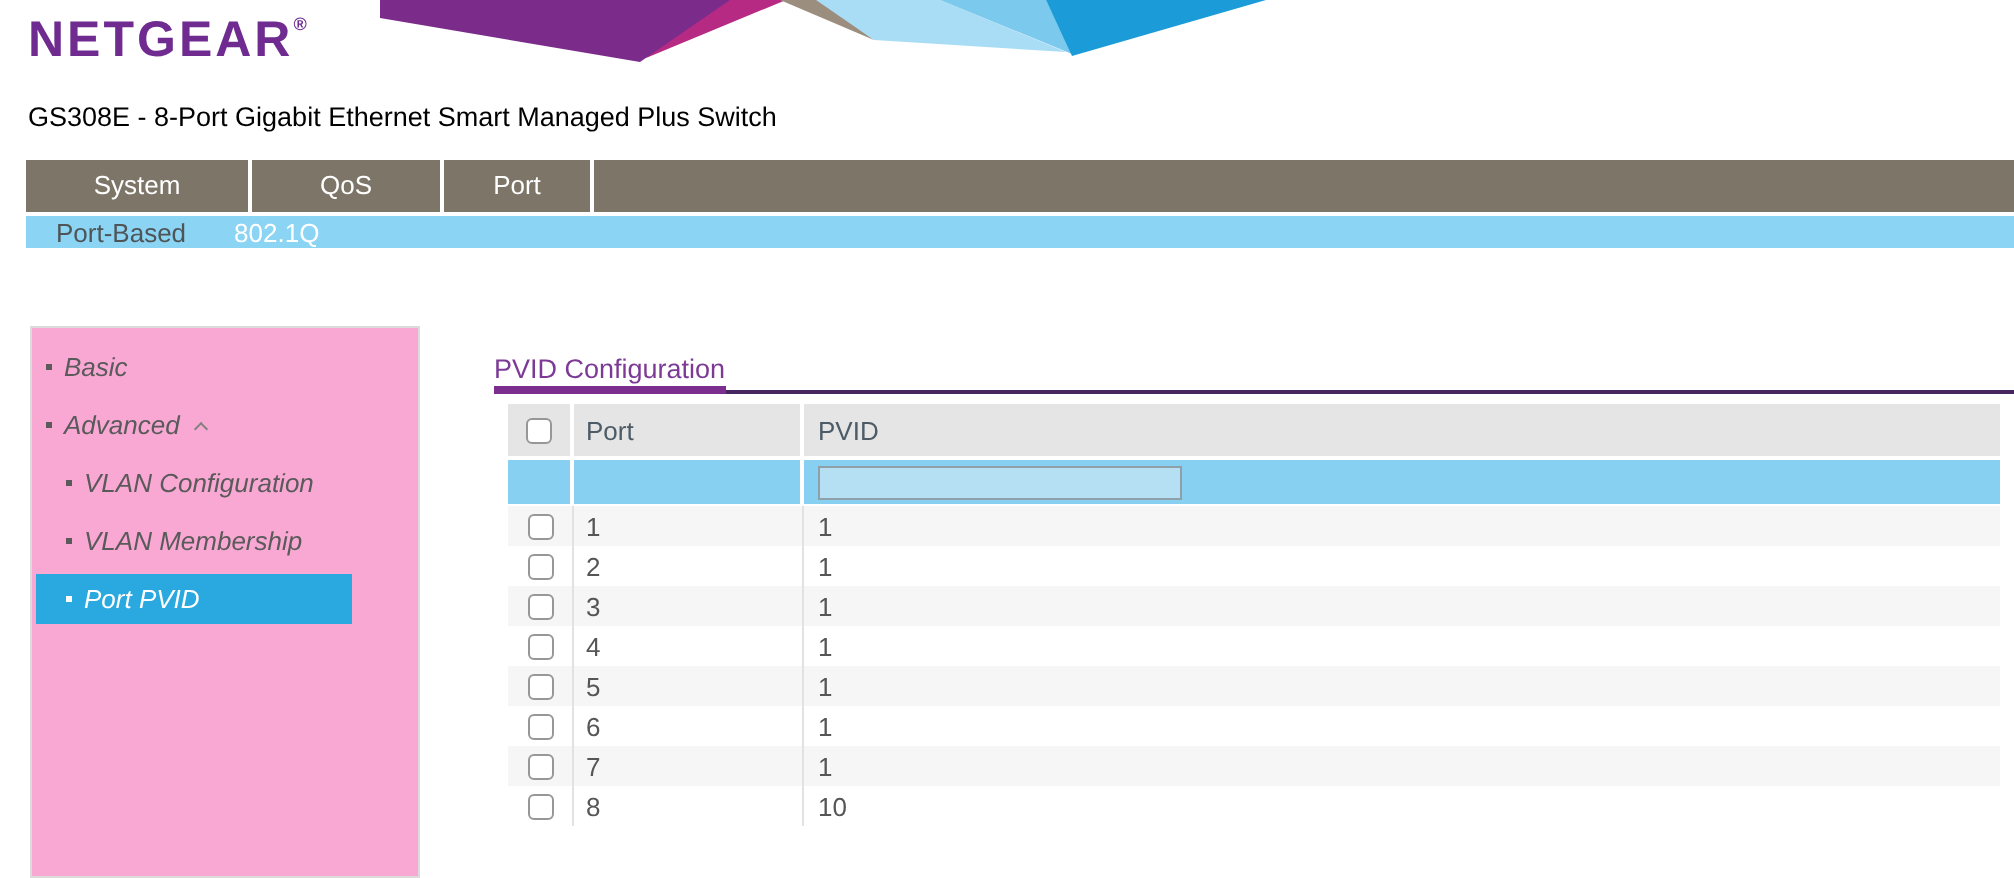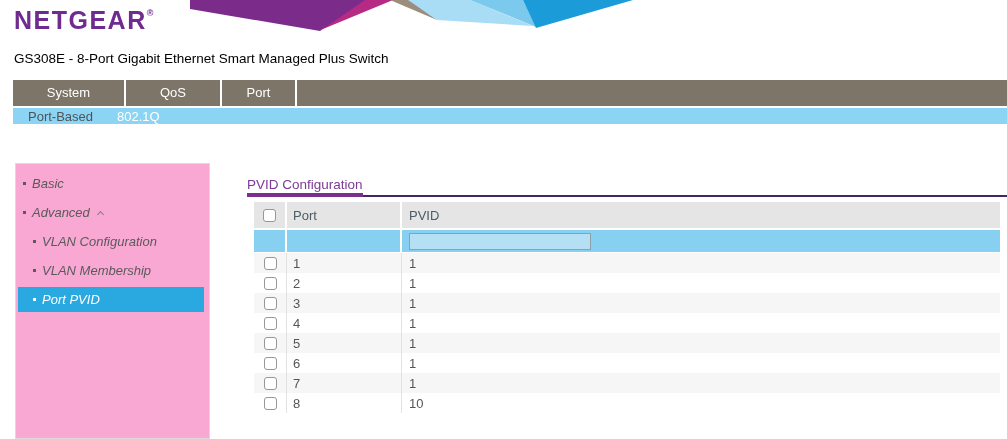--- a/index.html
+++ b/index.html
@@ -35,21 +35,21 @@
   
   .sidebar { position:absolute; left:15px; top:163px; width:195px; height:276px;
          background:#f9a8d4; border:1px solid #DBDBDB; padding-top:7px;font-style:italic; }
   .side-item { display:flex; align-items:center; height:25px; margin-bottom:4px;
          font-size:13px; color:#5A5A5A; cursor:pointer; }
   .side-item .bullet { width:3px; height:3px; background:currentColor;
          margin-right:6px; flex:none; }
   .lvl1 { padding-left:7px; }
   .lvl2 { padding-left:17px; }
   .side-item.selected { background:#29A9E0; color:#fff; margin-left:2px;
-         width:186px; padding-left:15px; }
+         width:158px; padding-left:15px; }
   .caret { width:5px; height:5px; border-left:1px solid #82827E;
          border-top:1px solid #82827E; transform:rotate(45deg);
          margin-left:8px; margin-top:3px; flex:none; }
 
   
   .main { position:absolute; left:222px; top:176px; width:785px;margin-left:25px; }
   .page-heading { margin:0; font-size:13.5px; font-weight:400; color:#7C3A96;
          height:17px; line-height:17px; }
   .rule { position:relative; height:4px; }
   .rule-thin  { position:absolute; left:0; right:0; bottom:0; height:2px; background:#45265E; }

